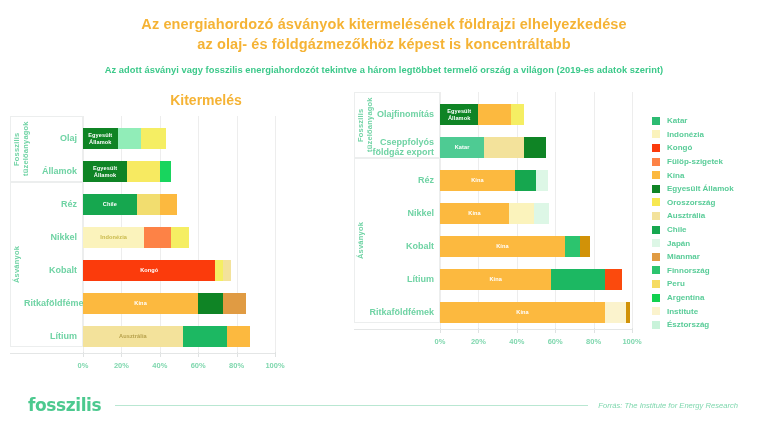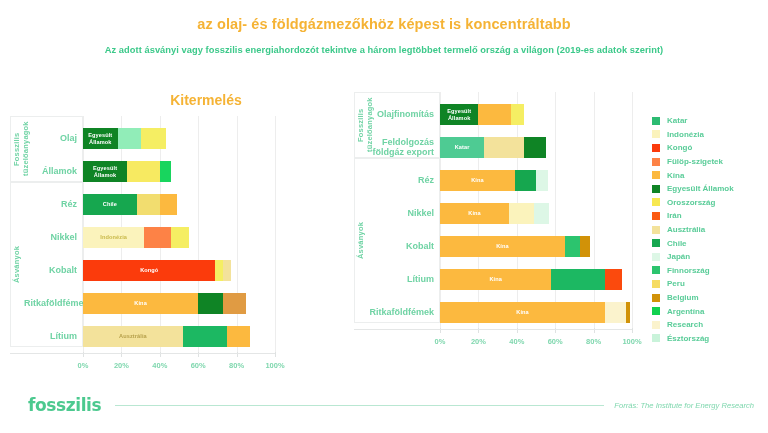--- a/index.html
+++ b/index.html
@@ -144,31 +144,32 @@
     color:#4cc98f;
     font-size:17px;
     font-weight:bold;
     letter-spacing:-.4px;
     font-family:"DejaVu Sans", sans-serif;
   }
   .frule{
     flex:1;height:1px;background:#b9e7d2;margin:0 10px 0 14px;
   }
   .source{
-    margin-right:14px;
+    margin-right:30px;
     color:#7fd7ae;
     font-size:7.6px;
     font-style:italic;
     white-space:nowrap;
   }
 </style>
 </head>
 <body>
 
 <div class="titles">
+  <div class="title-line">Az energiahordozó ásványok kitermelésének földrajzi elhelyezkedése</div>
   <div class="title-line">az olaj- és földgázmezőkhöz képest is koncentráltabb</div>
   <div class="subtitle">Az adott ásványi vagy fosszilis energiahordozót tekintve a három legtöbbet termelő ország a világon (2019-es adatok szerint)</div>
 </div>
 
 <div class="panels">
   <div class="panel panel-left">
     <div class="panel-title">Kitermelés</div>
     <div class="plot" id="plot-0">
         <div class="grpbox" style="left: 10px; top: 0px; width: 73px; height: 66px;"></div>
         <div class="grplabel" style="left: 12px; top: 0px; height: 66px; width: 18px;">Fosszilis
@@ -279,21 +280,21 @@
         <div class="ticklabel" style="left: 280px; top: 245px;">100%</div>
         <div class="axisline" style="left: 2px; top: 237px; width: 278px;"></div>
         <div class="catlabel" style="left: 16px; width: 66px; top: 17px;">Olajfinomítás</div>
         <div class="bar" style="left: 88px; top: 12px; height: 21px; width: 84.48px;">
           <div class="seg" style="background: rgb(15, 132, 37); width: 38.4px;">
             <span class="seglabel" style="color: rgb(255, 255, 255);">Egyesült<br>Államok</span>
           </div>
           <div class="seg" style="background: rgb(252, 185, 63); width: 32.64px;"></div>
           <div class="seg" style="background: rgb(245, 238, 99); width: 13.44px;"></div>
         </div>
-        <div class="catlabel" style="left: 16px; width: 66px; top: 44.5px;">Feldolgozás
+        <div class="catlabel" style="left: 16px; width: 66px; top: 44.5px;">Cseppfolyós
 földgáz export</div>
         <div class="bar" style="left: 88px; top: 45px; height: 21px; width: 105.6px;">
           <div class="seg" style="background: rgb(78, 203, 147); width: 44.16px;">
             <span class="seglabel" style="color: rgb(255, 255, 255);">Katar</span>
           </div>
           <div class="seg" style="background: rgb(243, 226, 155); width: 40.32px;"></div>
           <div class="seg" style="background: rgb(15, 132, 37); width: 21.12px;"></div>
         </div>
         <div class="catlabel" style="left: 16px; width: 66px; top: 83px;">Réz</div>
         <div class="bar" style="left: 88px; top: 78px; height: 21px; width: 107.52px;">
@@ -362,54 +363,50 @@
     </div>
     <div class="legend-row">
       <span class="swatch" style="background: rgb(15, 132, 37);"></span>
       <span class="legend-label">Egyesült Államok</span>
     </div>
     <div class="legend-row">
       <span class="swatch" style="background: rgb(247, 232, 80);"></span>
       <span class="legend-label">Oroszország</span>
     </div>
     <div class="legend-row">
-      <span class="swatch" style="background: rgb(251, 90, 18);"></span>
-      <span class="legend-label">Irán</span>
-    </div>
-    <div class="legend-row">
       <span class="swatch" style="background: rgb(243, 226, 155);"></span>
       <span class="legend-label">Ausztrália</span>
     </div>
     <div class="legend-row">
       <span class="swatch" style="background: rgb(22, 167, 79);"></span>
       <span class="legend-label">Chile</span>
     </div>
     <div class="legend-row">
       <span class="swatch" style="background: rgb(221, 247, 230);"></span>
       <span class="legend-label">Japán</span>
     </div>
     <div class="legend-row">
+      <span class="swatch" style="background: rgb(224, 155, 67);"></span>
+      <span class="legend-label">Mianmar</span>
+    </div>
+    <div class="legend-row">
       <span class="swatch" style="background: rgb(44, 196, 110);"></span>
       <span class="legend-label">Finnország</span>
     </div>
     <div class="legend-row">
       <span class="swatch" style="background: rgb(246, 220, 98);"></span>
       <span class="legend-label">Peru</span>
     </div>
     <div class="legend-row">
-      <span class="swatch" style="background: rgb(209, 146, 8);"></span>
-      <span class="legend-label">Belgium</span>
-    </div>
-    <div class="legend-row">
       <span class="swatch" style="background: rgb(17, 209, 79);"></span>
       <span class="legend-label">Argentína</span>
     </div>
     <div class="legend-row">
       <span class="swatch" style="background: rgb(251, 243, 205);"></span>
-      <span class="legend-label">Research</span>
+      <span class="legend-label">Institute</span>
     </div>
     <div class="legend-row">
       <span class="swatch" style="background: rgb(201, 243, 218);"></span>
       <span class="legend-label">Észtország</span>
     </div>
   </div>
 
 <div class="footer">
   <div class="brand">fosszilis</div>
   <div class="frule"></div>

